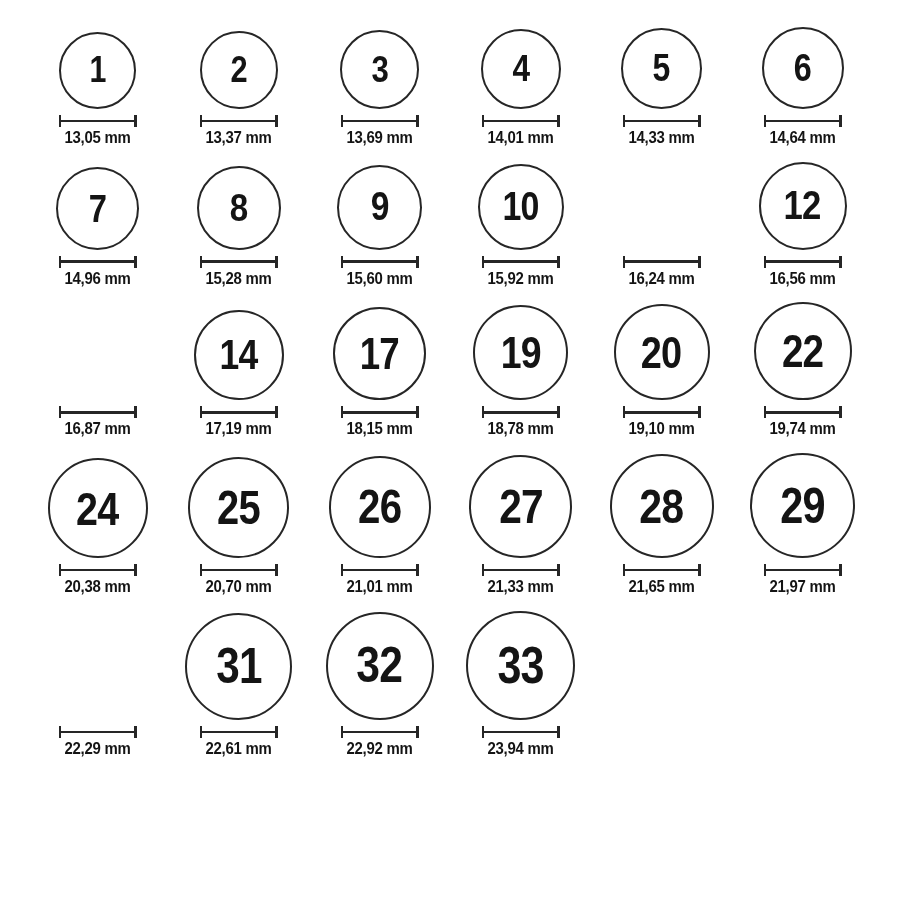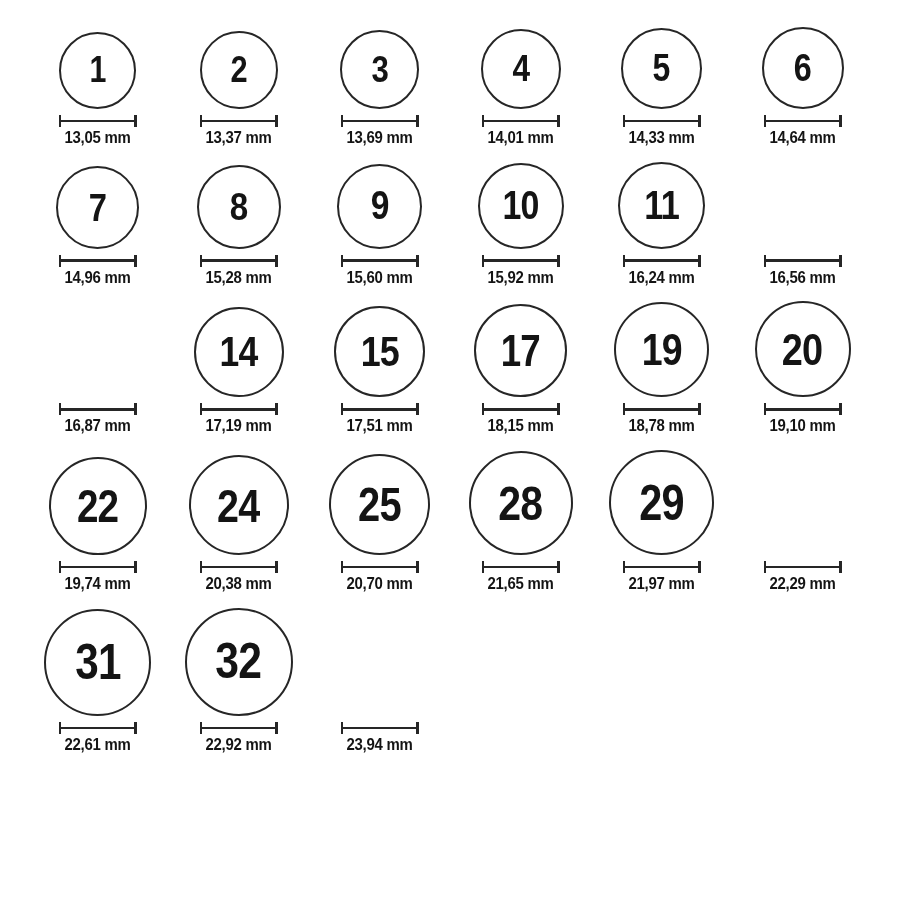--- a/index.html
+++ b/index.html
@@ -188,31 +188,31 @@
       <span class="num">10</span>
     </div>
     <div class="measure">
       <span class="tick"></span>
       <span class="bar"></span>
       <span class="tick"></span>
     </div>
     <div class="label">15,92 mm</div>
   </div>
       <div class="cell" style="--d: 87px;">
-    <div class="circle">
-      <span class="num">11</span>
-    </div>
     <div class="measure">
       <span class="tick"></span>
       <span class="bar"></span>
       <span class="tick"></span>
     </div>
     <div class="label">16,24 mm</div>
   </div>
       <div class="cell" style="--d: 88px;">
+    <div class="circle">
+      <span class="num">12</span>
+    </div>
     <div class="measure">
       <span class="tick"></span>
       <span class="bar"></span>
       <span class="tick"></span>
     </div>
     <div class="label">16,56 mm</div>
   </div>
       <div class="cell" style="--d: 89px;">
     <div class="measure">
       <span class="tick"></span>
@@ -225,31 +225,20 @@
     <div class="circle">
       <span class="num">14</span>
     </div>
     <div class="measure">
       <span class="tick"></span>
       <span class="bar"></span>
       <span class="tick"></span>
     </div>
     <div class="label">17,19 mm</div>
   </div>
-      <div class="cell" style="--d: 91px;">
-    <div class="circle">
-      <span class="num">15</span>
-    </div>
-    <div class="measure">
-      <span class="tick"></span>
-      <span class="bar"></span>
-      <span class="tick"></span>
-    </div>
-    <div class="label">17,51 mm</div>
-  </div>
       <div class="cell" style="--d: 93px;">
     <div class="circle">
       <span class="num">17</span>
     </div>
     <div class="measure">
       <span class="tick"></span>
       <span class="bar"></span>
       <span class="tick"></span>
     </div>
     <div class="label">18,15 mm</div>
@@ -302,20 +291,42 @@
     <div class="circle">
       <span class="num">25</span>
     </div>
     <div class="measure">
       <span class="tick"></span>
       <span class="bar"></span>
       <span class="tick"></span>
     </div>
     <div class="label">20,70 mm</div>
   </div>
+      <div class="cell" style="--d: 102px;">
+    <div class="circle">
+      <span class="num">26</span>
+    </div>
+    <div class="measure">
+      <span class="tick"></span>
+      <span class="bar"></span>
+      <span class="tick"></span>
+    </div>
+    <div class="label">21,01 mm</div>
+  </div>
+      <div class="cell" style="--d: 103px;">
+    <div class="circle">
+      <span class="num">27</span>
+    </div>
+    <div class="measure">
+      <span class="tick"></span>
+      <span class="bar"></span>
+      <span class="tick"></span>
+    </div>
+    <div class="label">21,33 mm</div>
+  </div>
       <div class="cell" style="--d: 104px;">
     <div class="circle">
       <span class="num">28</span>
     </div>
     <div class="measure">
       <span class="tick"></span>
       <span class="bar"></span>
       <span class="tick"></span>
     </div>
     <div class="label">21,65 mm</div>
@@ -355,20 +366,23 @@
       <span class="num">32</span>
     </div>
     <div class="measure">
       <span class="tick"></span>
       <span class="bar"></span>
       <span class="tick"></span>
     </div>
     <div class="label">22,92 mm</div>
   </div>
       <div class="cell" style="--d: 109px;">
+    <div class="circle">
+      <span class="num">33</span>
+    </div>
     <div class="measure">
       <span class="tick"></span>
       <span class="bar"></span>
       <span class="tick"></span>
     </div>
     <div class="label">23,94 mm</div>
   </div>
     </div>
 </div>
 

